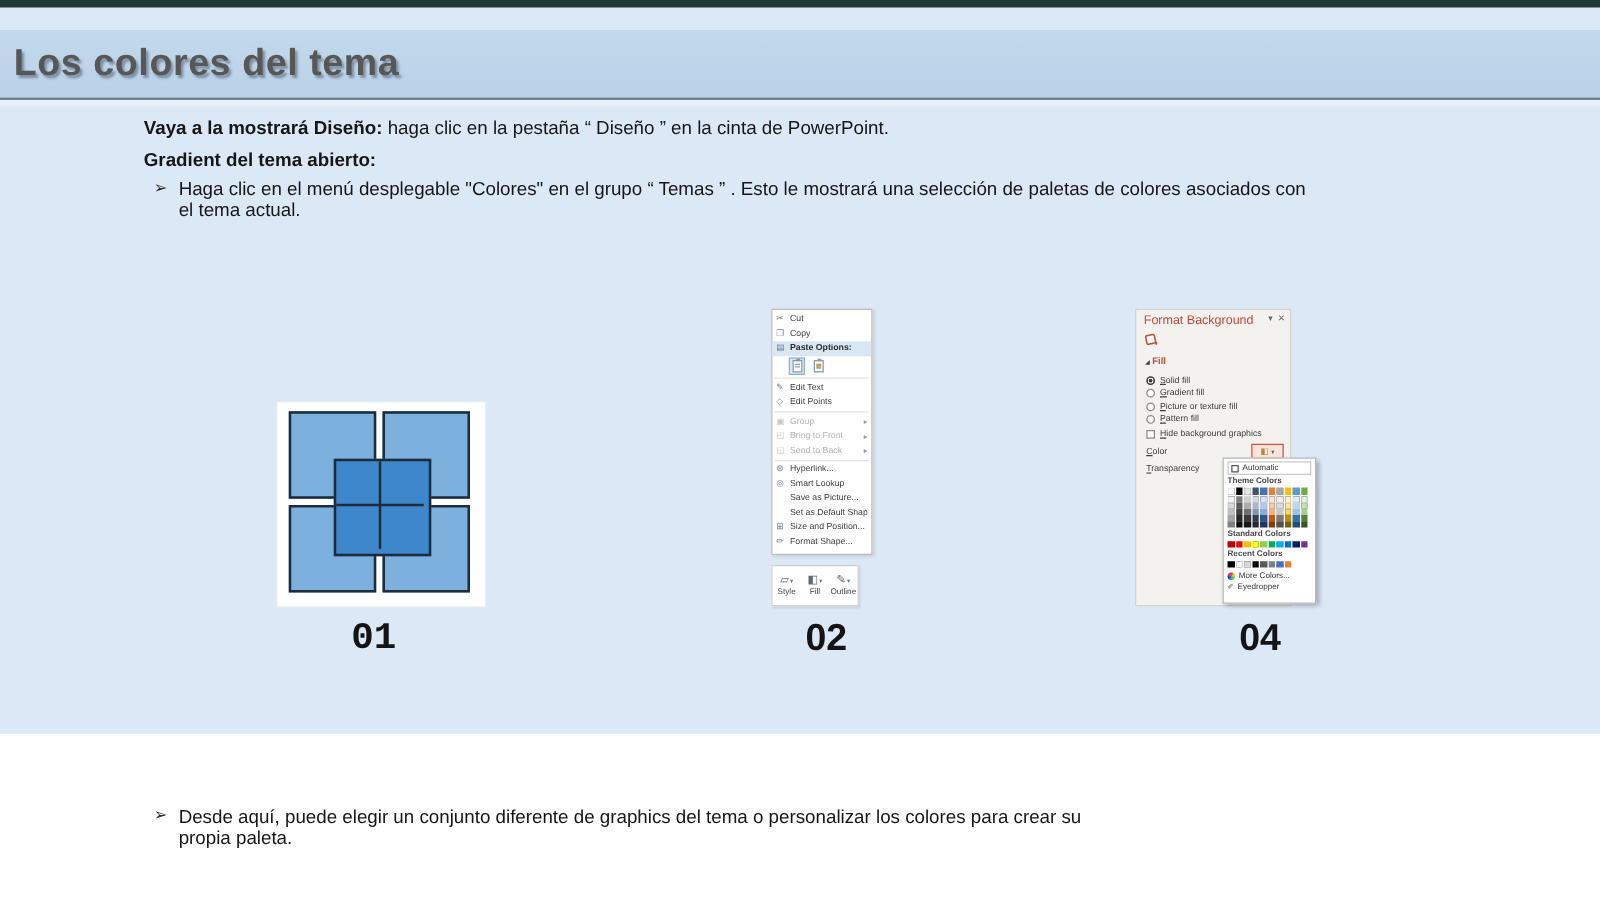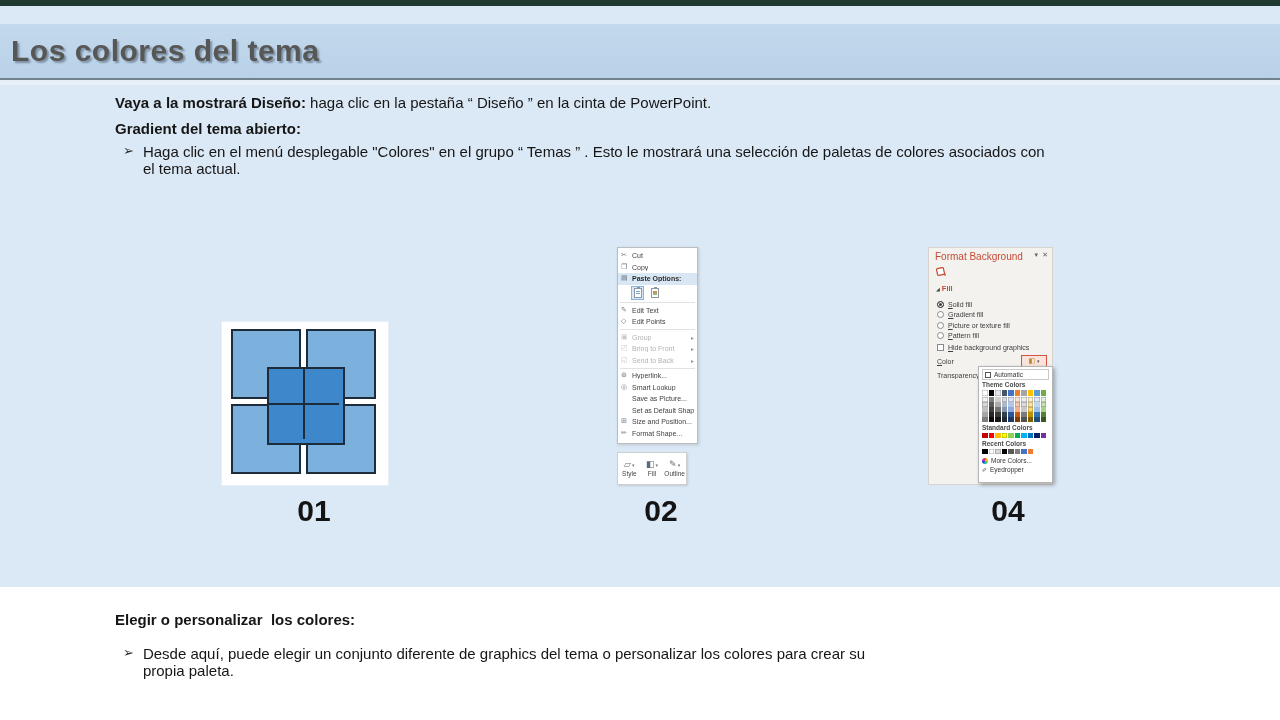--- a/index.html
+++ b/index.html
@@ -29,21 +29,21 @@
   
   .fig1{position:absolute;left:222px;top:322px;width:166px;height:163px;background:#ffffff;box-shadow:0 0 0 1px #e8eef5;}
   .big-grid{position:absolute;left:9px;top:7px;display:grid;grid-template-columns:70px 70px;grid-template-rows:70px 70px;gap:5px;}
   .big-sq{background:#7cb0dd;border:2px solid #1d2b3a;}
   .overlay{position:absolute;left:45px;top:45px;width:74px;height:74px;background:#3e87cb;border:2px solid #1d2b3a;}
   .overlay::before{content:"";position:absolute;left:34px;top:0;width:2px;height:70px;background:#1d2b3a;}
   .overlay::after{content:"";position:absolute;left:0;top:34px;width:70px;height:2px;background:#1d2b3a;}
 
   
   .numlabel{position:absolute;top:496px;width:60px;text-align:center;font-size:30px;font-weight:bold;color:#141414;line-height:1;}
-  .n1{left:284px;} .n2{left:631px;} .n3{left:978px;}
+  .n1{left:269px;font-family:Liberation Mono, monospace;} .n2{left:631px;} .n3{left:978px;}
 
   
   .menu{position:absolute;left:617px;top:247px;width:81px;height:197px;background:#ffffff;
     border:1px solid #bdbdbd;box-sizing:border-box;padding:2px 0;box-shadow:1px 1px 3px rgba(0,0,0,.15);}
   .menu-item{display:flex;align-items:center;height:11.5px;padding:0 3px;font-size:7px;color:#404040;}
   .menu-item.hl{background:#d9e7f5;font-weight:bold;color:#2d2d2d;}
   .menu-item.dis .mi-lb{color:#b2b2b2;}
   .menu-item.dis .mi-ic{color:#c8c8c8;}
   .mi-ic{flex:0 0 11px;font-family:"DejaVu Sans",sans-serif;font-size:7px;color:#6c7b8a;line-height:1;}
   .mi-lb{flex:1 1 auto;white-space:nowrap;overflow:hidden;}
@@ -60,21 +60,21 @@
   
   .minitb{position:absolute;left:617px;top:452px;width:70px;height:33px;background:#ffffff;border:1px solid #cfcfcf;
     box-sizing:border-box;display:flex;justify-content:space-around;align-items:center;box-shadow:1px 1px 2px rgba(0,0,0,.12);}
   .tb-btn{display:flex;flex-direction:column;align-items:center;width:22px;}
   .tb-top{display:flex;align-items:center;gap:1px;}
   .tb-ic{font-family:"DejaVu Sans",sans-serif;font-size:9px;color:#5c6b7a;line-height:1;}
   .tb-arrow{font-size:5px;color:#777;}
   .tb-lb{font-size:6.5px;color:#444;margin-top:1px;}
 
   
-  .panel{position:absolute;left:928px;top:247px;width:125px;height:238px;background:#f3f2ef;
+  .panel{position:absolute;left:908px;top:247px;width:125px;height:238px;background:#f3f2ef;
     border:1px solid #d8d3cc;box-sizing:border-box;}
   .panel-title{position:absolute;left:6px;top:3px;font-size:10px;color:#c54a35;white-space:nowrap;}
   .panel-controls{position:absolute;right:4px;top:3px;font-size:7px;color:#666;display:flex;gap:4px;}
   .bucket-svg{position:absolute;left:5px;top:16px;}
   .fill-header{position:absolute;left:7px;top:36px;font-size:7.5px;font-weight:bold;color:#c54a35;}
   .fill-header .tri{font-family:"DejaVu Sans",sans-serif;font-size:5px;margin-right:2px;color:#3f3f3f;}
   .opts{position:absolute;left:8px;top:51px;}
   .opt-row{display:flex;align-items:center;height:10.5px;}
   .radio{width:5px;height:5px;border:1px solid #8a8a8a;border-radius:50%;background:#fff;margin-right:4px;box-sizing:content-box;}
   .radio.sel{background:#3a3a3a;border-color:#3a3a3a;box-shadow:inset 0 0 0 1px #fff;}
@@ -394,19 +394,18 @@
     <div class="dd-item">
       <span class="dropper">✐</span>
       <span>Eyedropper</span>
     </div>
   </div>
 
   <div class="numlabel n1">01</div>
   <div class="numlabel n2">02</div>
   <div class="numlabel n3">04</div>
 
-  <div class="textline outro-header">Elegir o personalizar  los colores:</div>
   <div class="bullet bullet2">
     <span class="arrow">➢</span>
     <span>Desde aquí, puede elegir un conjunto diferente de graphics del tema o personalizar los colores para crear su propia paleta.</span>
   </div>
 
 </div>
 
 </body></html>

